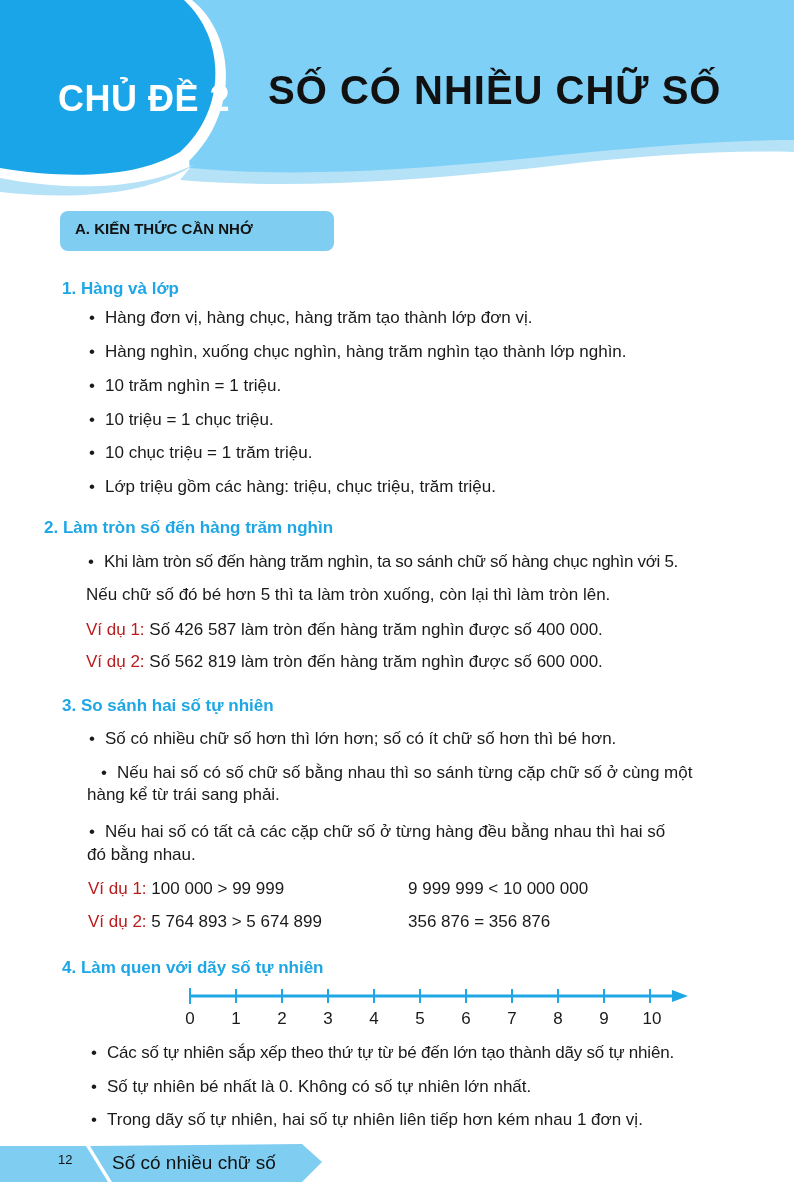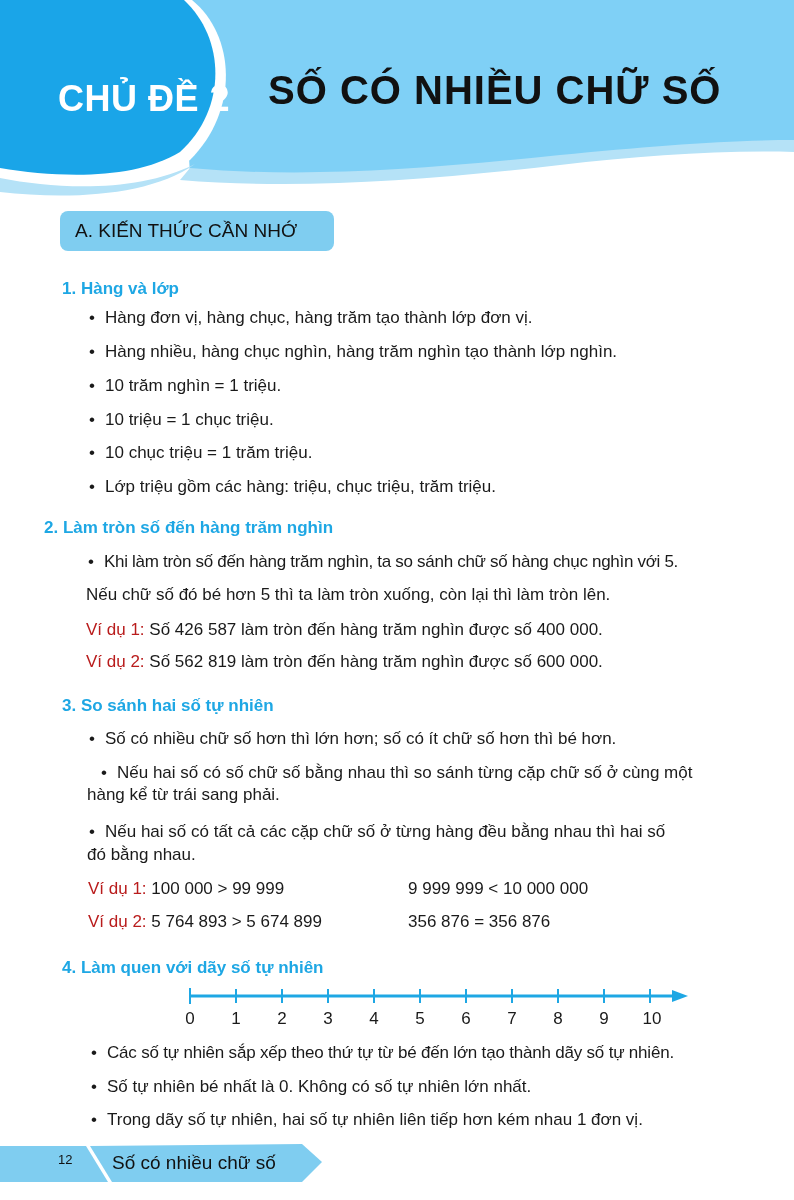--- a/index.html
+++ b/index.html
@@ -2,21 +2,21 @@
 <html><head>
 <meta charset="utf-8">
 <style>
   html,body{margin:0;padding:0;}
   body{width:794px;height:1200px;position:relative;overflow:hidden;background:#ffffff;font-family:"Liberation Sans","DejaVu Sans",sans-serif;color:#1a1a1a;}
   .header{position:absolute;left:0;top:0;width:794px;height:200px;}
   .header svg{position:absolute;left:0;top:0;}
   .chapter-label{position:absolute;left:58px;top:78px;font-size:36px;font-weight:bold;color:#ffffff;letter-spacing:0.5px;}
   .chapter-title{position:absolute;left:268px;top:68px;font-size:40px;font-weight:bold;color:#111111;letter-spacing:1px;}
   .section-pill{position:absolute;left:60px;top:211px;width:274px;height:40px;background:#7fcdf0;border-radius:8px;}
-  .section-pill span{position:absolute;left:15px;top:9px;font-size:19px;font-weight:normal;color:#111;}
+  .section-pill span{position:absolute;left:15px;top:9px;font-size:15px;font-weight:bold;color:#111;}
   .h{position:absolute;font-size:17px;font-weight:bold;color:#1ea7e4;}
   .t{position:absolute;font-size:17px;color:#1a1a1a;white-space:nowrap;}
   .bullet::before{content:"•";position:absolute;left:-16px;top:0;}
   .ex{color:#b91c1c;}
   .numline{position:absolute;left:186px;top:985px;}
   .nl-label{position:absolute;top:1009px;font-size:17px;color:#1a1a1a;transform:translateX(-50%);}
   .footer{position:absolute;left:0;top:1144px;}
   .page-num{position:absolute;left:58px;top:1152px;font-size:13px;color:#111;}
   .footer-title{position:absolute;left:112px;top:1152px;font-size:19px;color:#111;}
 </style>
@@ -35,21 +35,21 @@
   <div class="chapter-label">CHỦ ĐỀ 2</div>
   <div class="chapter-title">SỐ CÓ NHIỀU CHỮ SỐ</div>
 </div>
 
 <div class="section-pill">
   <span>A. KIẾN THỨC CẦN NHỚ</span>
 </div>
 
 <div class="h" style="left:62px;top:279px;">1. Hàng và lớp</div>
 <div class="t bullet" style="left:105px;top:308px;">Hàng đơn vị, hàng chục, hàng trăm tạo thành lớp đơn vị.</div>
-<div class="t bullet" style="left:105px;top:342px;">Hàng nhiều, hàng chục nghìn, hàng trăm nghìn tạo thành lớp nghìn.</div>
+<div class="t bullet" style="left:105px;top:342px;">Hàng nghìn, xuống chục nghìn, hàng trăm nghìn tạo thành lớp nghìn.</div>
 <div class="t bullet" style="left:105px;top:376px;">10 trăm nghìn = 1 triệu.</div>
 <div class="t bullet" style="left:105px;top:410px;">10 triệu = 1 chục triệu.</div>
 <div class="t bullet" style="left:105px;top:443px;">10 chục triệu = 1 trăm triệu.</div>
 <div class="t bullet" style="left:105px;top:477px;">Lớp triệu gồm các hàng: triệu, chục triệu, trăm triệu.</div>
 
 <div class="h" style="left:44px;top:518px;">2. Làm tròn số đến hàng trăm nghìn</div>
 <div class="t bullet" style="left:104px;top:552px;letter-spacing:-0.3px;">Khi làm tròn số đến hàng trăm nghìn, ta so sánh chữ số hàng chục nghìn với 5.</div>
 <div class="t" style="left:86px;top:585px;">Nếu chữ số đó bé hơn 5 thì ta làm tròn xuống, còn lại thì làm tròn lên.</div>
 <div class="t" style="left:86px;top:620px;">
   <span class="ex">Ví dụ 1:</span>

